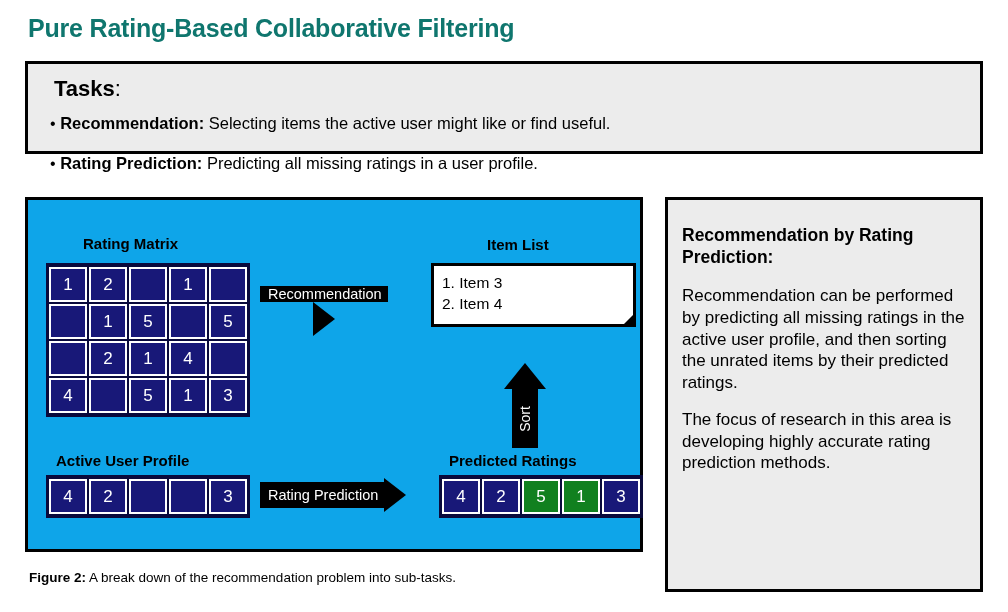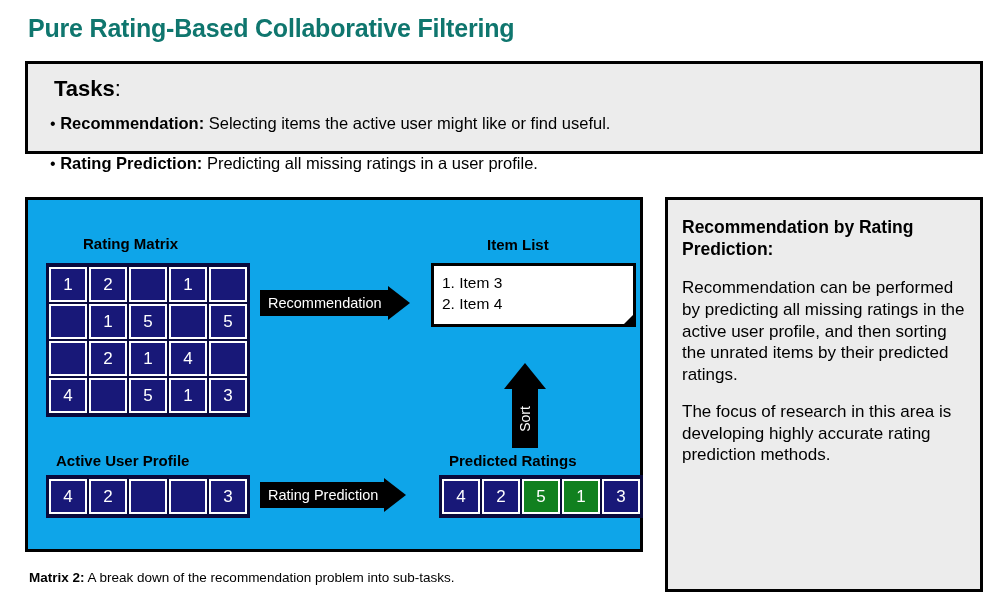--- a/index.html
+++ b/index.html
@@ -170,21 +170,21 @@
     color: #ffffff;
     font-size: 14.5px;
     white-space: nowrap;
   }
   .arrow-right .head {
     width: 0; height: 0;
     border-top: 17px solid transparent;
     border-bottom: 17px solid transparent;
     border-left: 22px solid #000000;
   }
-  #arrow-recommendation { left: 232px; top: 86px; }
+  #arrow-recommendation { left: 232px; top: 86px; flex-direction: column; }
   #arrow-rating-prediction { left: 232px; top: 278px; }
 
   #arrow-sort {
     position: absolute;
     left: 476px;
     top: 163px;
     width: 42px;
     height: 85px;
   }
   #arrow-sort .v-head {
@@ -232,20 +232,21 @@
     border: 3px solid #000000;
     box-sizing: border-box;
     padding: 16px 14px 0 14px;
   }
   #info-heading {
     font-size: 17.5px;
     font-weight: bold;
     color: #000;
     line-height: 1.27;
     margin-bottom: 17px;
+    margin-top: 8px;
   }
   .info-para {
     font-size: 17px;
     color: #000;
     line-height: 1.27;
     margin-bottom: 16px;
   }
 </style>
 </head>
 <body>
@@ -331,20 +332,20 @@
       <div class="cell">4</div>
       <div class="cell">2</div>
       <div class="cell predicted">5</div>
       <div class="cell predicted">1</div>
       <div class="cell">3</div>
     </div>
 
 </div>
 
 <div id="figure-caption">
-  <span class="cap-label">Matrix 2:</span><span> A break down of the recommendation problem into sub-tasks.</span>
+  <span class="cap-label">Figure 2:</span><span> A break down of the recommendation problem into sub-tasks.</span>
 </div>
 
 <div id="info-panel">
   <div id="info-heading">Recommendation by Rating Prediction:</div>
   <div class="info-para">Recommendation can be performed by predicting all missing ratings in the active user profile, and then sorting the unrated items by their predicted ratings.</div>
   <div class="info-para">The focus of research in this area is developing highly accurate rating prediction methods.</div>
 </div>
 
 </body></html>

